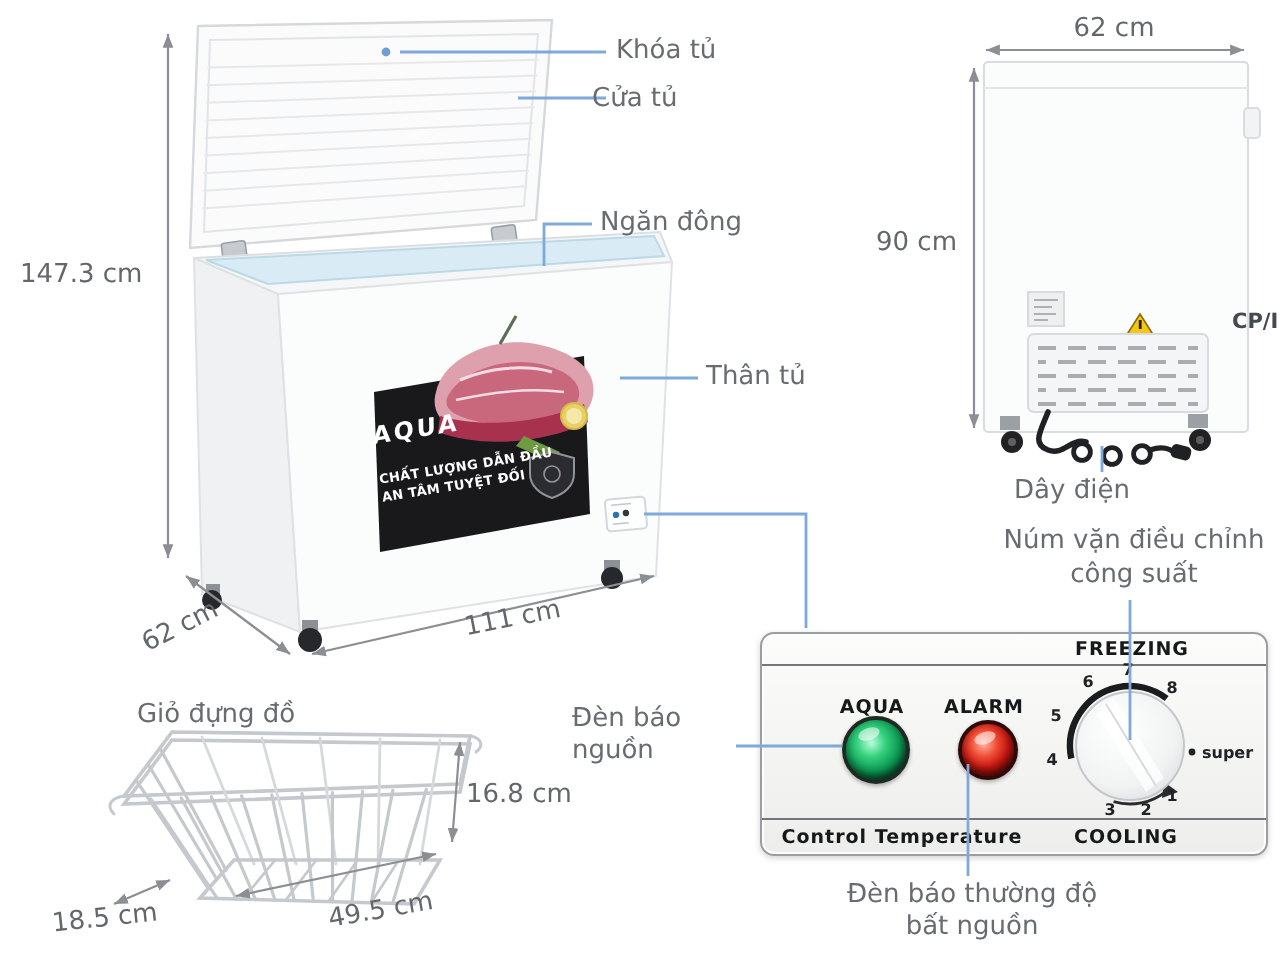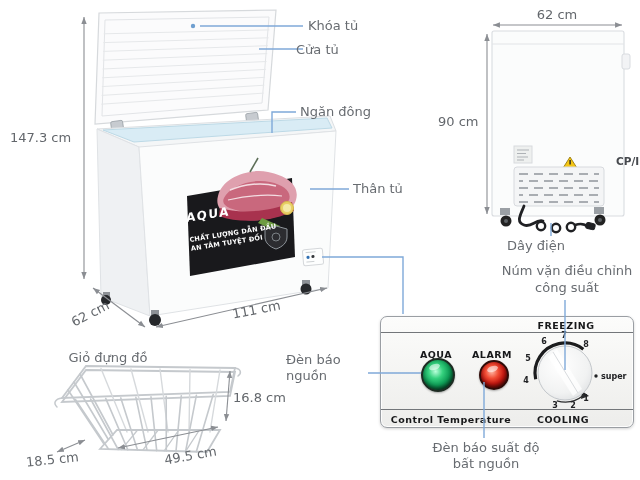--- a/index.html
+++ b/index.html
@@ -265,21 +265,21 @@
   <div class="lbl ctr" style="left:496px;top:238px;width:80px">Dây điện</div>
   <div class="lbl ctr" style="left:460px;top:262px;width:214px;line-height:17px">
     <div>Núm vặn điều chỉnh</div>
     <div>công suất</div>
   </div>
   <div class="lbl rgt" style="left:286px;top:352px;width:76px">
     <div>Đèn báo</div>
     <div>nguồn</div>
   </div>
   <div class="lbl ctr" style="left:396px;top:440px;width:180px">
-    <div>Đèn báo suất độ</div>
+    <div>Đèn báo thường độ</div>
     <div>bất nguồn</div>
   </div>
   <div class="lbl ctr" style="left:58px;top:350px;width:100px">Giỏ đựng đồ</div>
 
   <div class="dim rgt" style="left:10px;top:130px;width:70px">147.3 cm</div>
   <div class="dim" style="left:70px;top:306px;transform:rotate(-27deg)">62 cm</div>
   <div class="dim" style="left:232px;top:302px;transform:rotate(-11deg)">111 cm</div>
   <div class="dim ctr" style="left:526px;top:7px;width:62px">62 cm</div>
   <div class="dim rgt" style="left:438px;top:114px;width:46px">90 cm</div>
   <div class="dim" style="left:233px;top:390px">16.8 cm</div>

